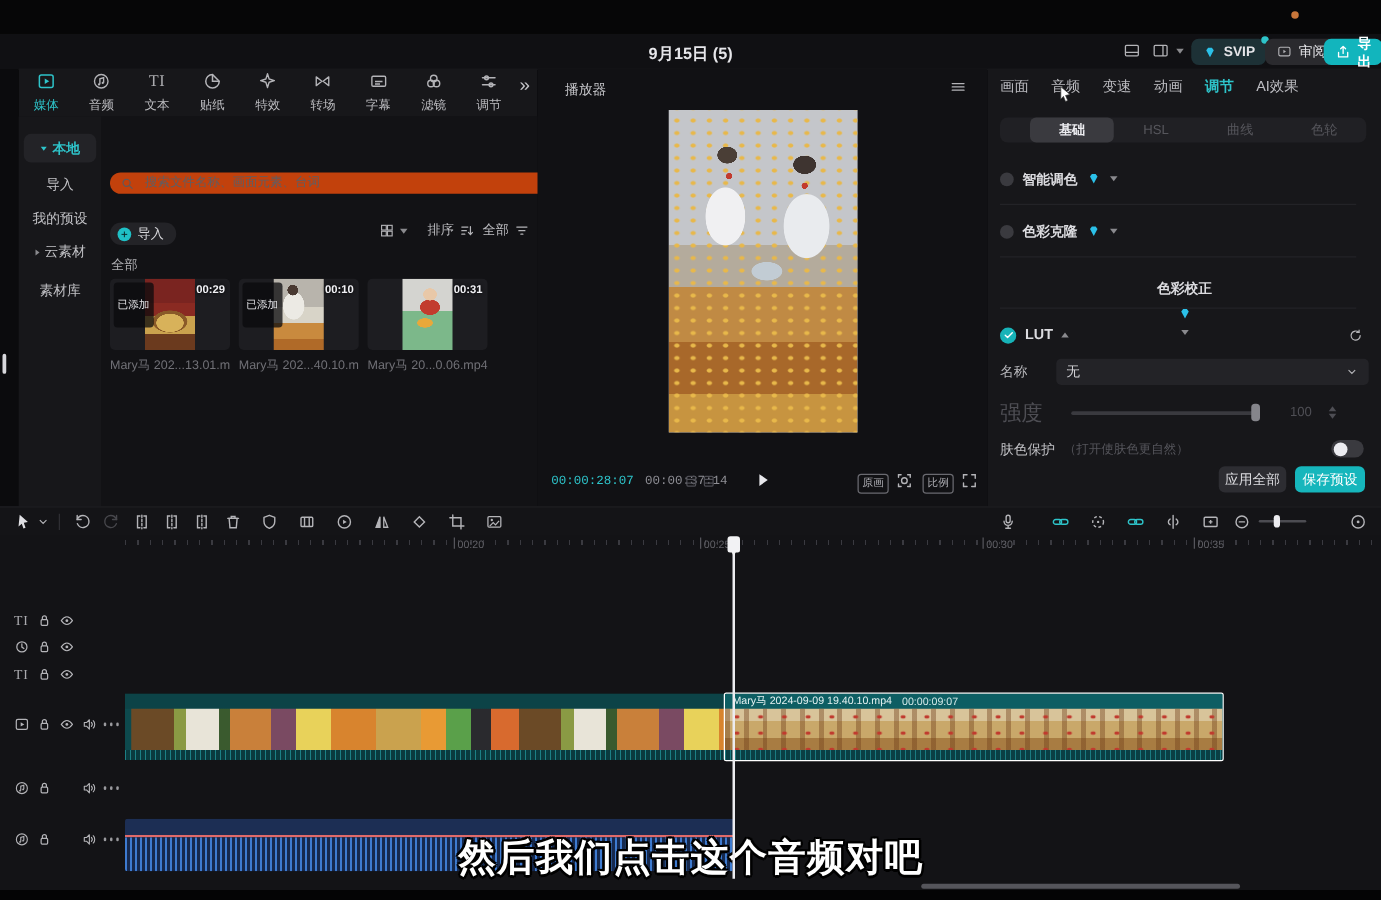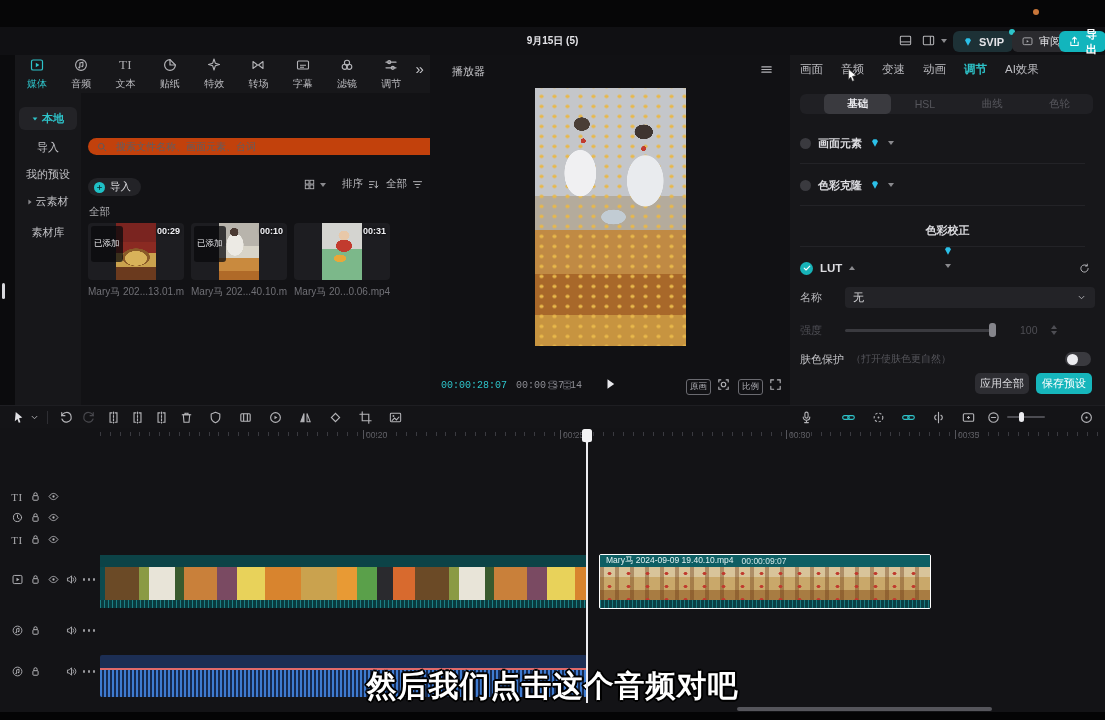--- a/index.html
+++ b/index.html
@@ -255,21 +255,21 @@
       </symbol>
   </defs>
 </svg>
 
 <div id="app">
 
   <div class="abs" style="left:0;top:0;width:1105px;height:27px;background:#060607;"></div>
   <div class="abs" style="left:1033px;top:9px;width:6px;height:6px;border-radius:50%;background:#c8763a;"></div>
 
   <div class="abs" id="titlebar">
-    <div class="abs" style="left:0;right:0;top:7px;text-align:center;font-size:10px;font-weight:bold;color:#e6e6ea;">9月15日 (5)</div>
+    <div class="abs" style="left:0;right:0;top:7px;text-align:center;font-size:13px;font-weight:bold;color:#e6e6ea;">9月15日 (5)</div>
     <span class="ic" style="position:absolute;left:898px;top:6px;">
         <svg width="15" height="15">
           <use href="#i-layout-a" xlink:href="#i-layout-a"></use>
         </svg>
       </span>
     <span class="ic" style="position:absolute;left:921px;top:6px;">
         <svg width="15" height="15">
           <use href="#i-layout-b" xlink:href="#i-layout-b"></use>
         </svg>
       </span>
@@ -556,21 +556,21 @@
 
     <div id="subtabs" class="abs">
       <div class="st active">基础</div>
       <div class="st">HSL</div>
       <div class="st">曲线</div>
       <div class="st">色轮</div>
     </div>
 
     <div class="optrow" style="top:78px;">
       <span class="radio"></span>
-      <span class="olabel">画面元素</span>
+      <span class="olabel">智能调色</span>
       <span class="ic" style="color:#2bc0e8;">
           <svg width="12" height="12">
             <use href="#i-diamond" xlink:href="#i-diamond"></use>
           </svg>
         </span>
       <span class="tri-d"></span>
     </div>
     <div class="divider" style="top:108px;"></div>
     <div class="optrow" style="top:120px;">
       <span class="radio"></span>
@@ -614,21 +614,21 @@
         </span>
       <span class="olabel" style="font-size:11.5px;">LUT</span>
       <span class="tri-d" style="transform:rotate(180deg);"></span>
       <span class="ic" style="margin-left:auto;margin-right:4px;">
           <svg width="13" height="13">
             <use href="#i-reset" xlink:href="#i-reset"></use>
           </svg>
         </span>
     </div>
     <div class="optrow" style="top:265px;">
-      <span style="font-size:11px;color:#4e4e54;">强度</span>
+      <span style="font-size:17px;color:#4e4e54;">强度</span>
       <div style="position:relative;margin-left:16px;width:150px;height:3px;background:#3a3a3f;border-radius:2px;">
         <span style="position:absolute;left:144px;top:-6px;width:7px;height:14px;border-radius:3px;background:#85858b;"></span>
       </div>
       <span style="margin-left:18px;font-size:10.5px;color:#4e4e54;">100</span>
       <span style="display:flex;flex-direction:column;gap:2px;margin-left:6px;">
         <i class="tri-d" style="transform:rotate(180deg);border-top-color:#4e4e54;"></i>
           <i class="tri-d" style="border-top-color:#4e4e54;"></i>
       </span>
     </div>
     <div class="optrow" style="top:294px;">
@@ -916,21 +916,21 @@
       <div class="abs" style="left:0;top:0;width:100%;height:12px;background:#0c4347;"></div>
       <div class="abs" style="left:5px;top:12px;width:482px;height:33px;background:
         repeating-linear-gradient(90deg,
           #6b4a26 0 34px, #8a9a44 34px 44px, #e8e4d8 44px 70px, #3a5a2e 70px 79px,
           #c9803a 79px 112px, #7a4a62 112px 132px, #e8d25a 132px 160px, #d8842e 160px 196px,
           #caa24e 196px 232px, #e89a34 232px 252px, #5aa04a 252px 272px, #2a2a2e 272px 288px, #d86a2e 288px 310px);"></div>
       <div class="abs" style="left:0;top:45px;width:100%;height:8px;background:#0a3a3e
         repeating-linear-gradient(90deg,rgba(46,196,202,.5) 0 1px,transparent 1px 4px);"></div>
     </div>
 
-    <div class="abs" style="left:599px;top:126px;width:332px;height:55px;border:1.5px solid #fff;border-radius:2px;background:#0d5257;overflow:hidden;box-sizing:border-box;">
+    <div class="abs" style="left:579px;top:126px;width:400px;height:55px;border:1.5px solid #fff;border-radius:2px;background:#0d5257;overflow:hidden;box-sizing:border-box;">
       <div class="abs row" style="left:0;top:0;width:100%;height:12px;background:#0d5e63;gap:8px;padding:0 6px;box-sizing:border-box;">
         <span style="font-size:8.5px;color:#e4f2f2;white-space:nowrap;">Mary马 2024-09-09 19.40.10.mp4</span>
         <span style="font-size:8.5px;color:#d2e8e8;">00:00:09:07</span>
       </div>
       <div class="abs" style="left:0;top:12px;width:100%;height:33px;
         background:
           radial-gradient(#c03a2e 1.6px, transparent 2.4px),
           repeating-linear-gradient(90deg, rgba(110,60,25,.4) 0 4px, transparent 4px 15px),
           linear-gradient(#d8c49a 0 30%, #c9a86a 30% 70%, #a87c42 70%);
         background-size:19px 13px,auto,auto;"></div>

